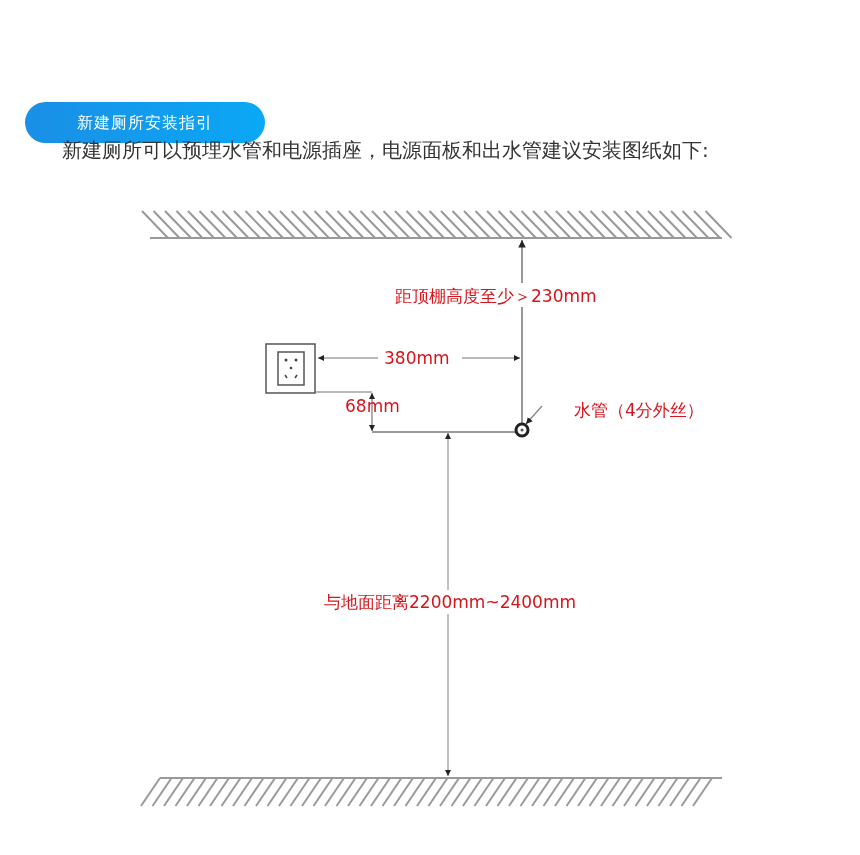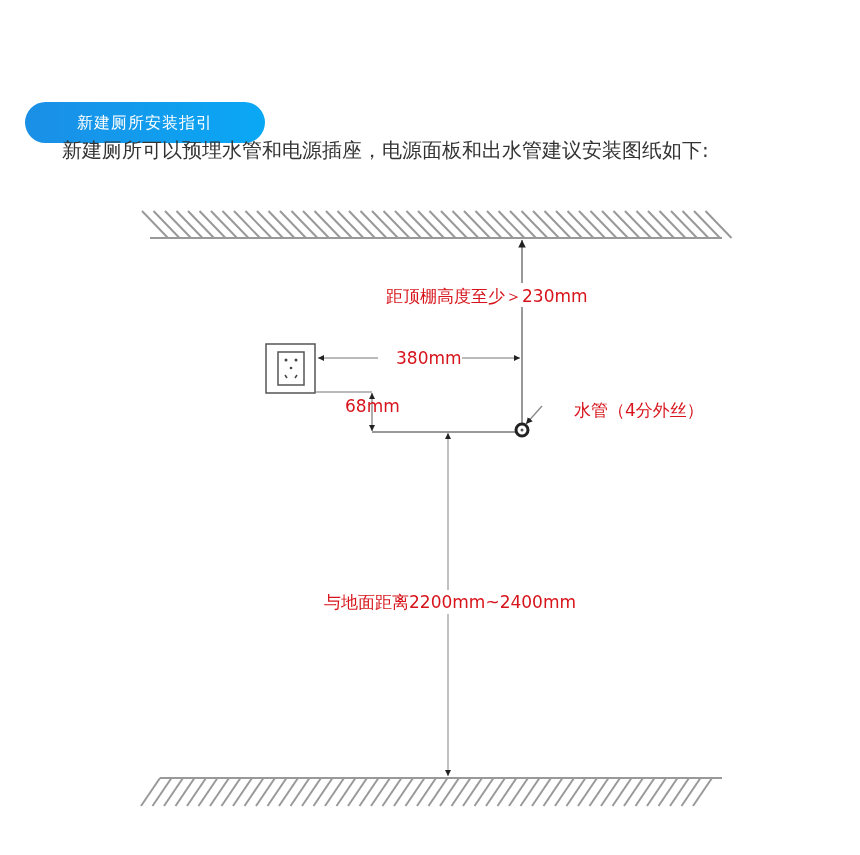--- a/index.html
+++ b/index.html
@@ -173,17 +173,17 @@
   <line x1="448" y1="614" x2="448" y2="776" stroke="#999" stroke-width="1.2" marker-end="url(#arr)"></line>
 
   <g>
     <circle cx="522" cy="430" r="6" fill="#fff" stroke="#222" stroke-width="3"></circle>
     <circle cx="522" cy="430" r="1.5" fill="#555"></circle>
   </g>
 
   <line x1="542" y1="406" x2="526" y2="424" stroke="#888" stroke-width="1.3" marker-end="url(#arr)"></line>
 </svg>
 
-<div class="lbl" style="left:386px; top:286px;">距顶棚高度至少＞230mm</div>
-<div class="lbl" style="left:384px; top:348px;margin-left:12px;">380mm</div>
+<div class="lbl" style="left:395px; top:286px;">距顶棚高度至少＞230mm</div>
+<div class="lbl" style="left:384px; top:348px;">380mm</div>
 <div class="lbl" style="left:345px; top:396px;">68mm</div>
 <div class="lbl" style="left:574px; top:400px;">水管（4分外丝）</div>
 <div class="lbl" style="left:324px; top:592px;">与地面距离2200mm~2400mm</div>
 
 </body></html>

